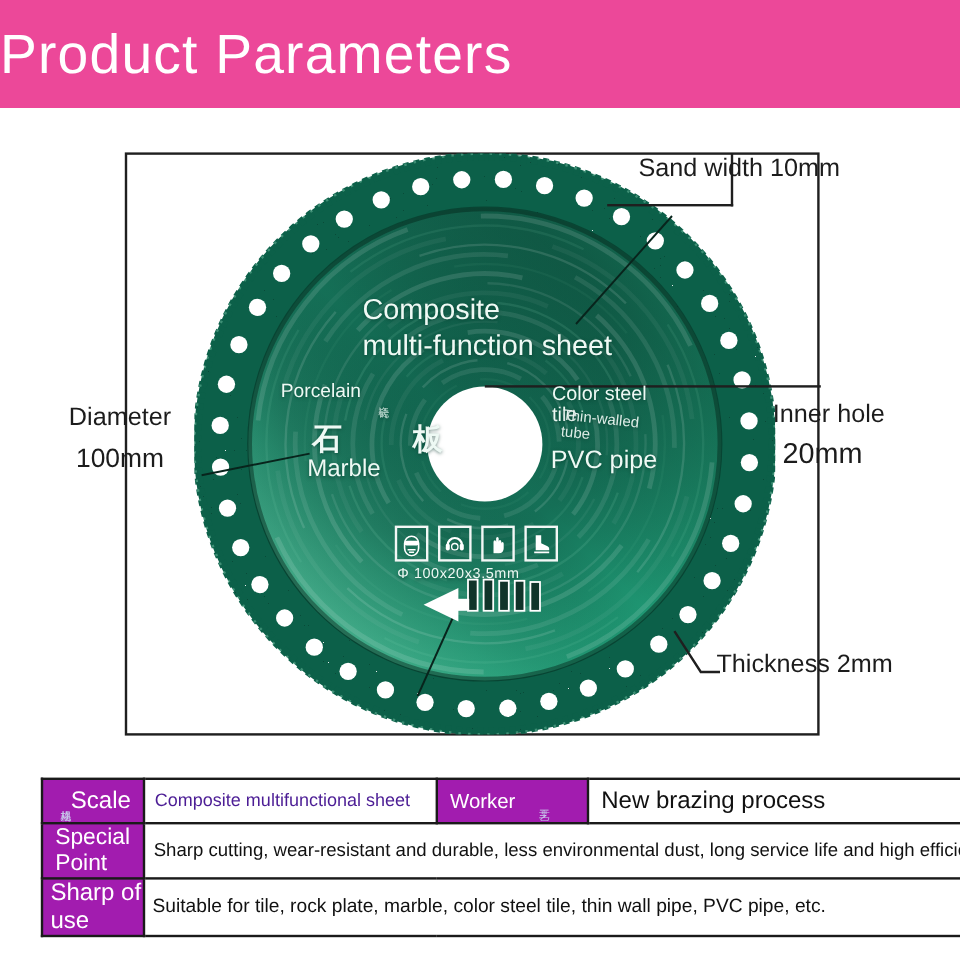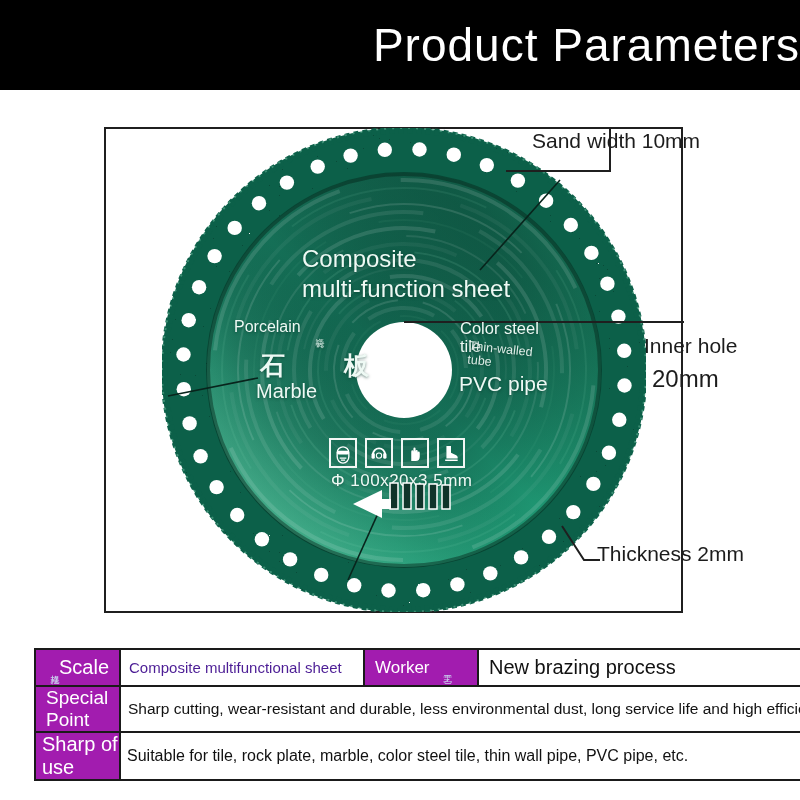--- a/index.html
+++ b/index.html
@@ -1,21 +1,21 @@
 <!DOCTYPE html>
 <html><head>
 <meta charset="utf-8">
 <style>
   html,body{margin:0;padding:0;}
   body{width:800px;height:800px;background:#ffffff;font-family:"Liberation Sans",sans-serif;overflow:hidden;}
   .stage{position:relative;width:800px;height:800px;background:#fff;}
 
   
-  .header{position:absolute;left:0;top:0;width:800px;height:90px;background:#000000;
-          display:flex;align-items:center;justify-content:flex-end;}
+  .header{position:absolute;left:0;top:0;width:800px;height:90px;background:#ec4899;
+          display:flex;align-items:center;justify-content:flex-start;}
   .header h1{margin:0;color:#fff;font-size:46px;font-weight:500;letter-spacing:1px;}
 
   
   .disc-box{position:absolute;left:104px;top:127px;width:579px;height:486px;border:2px solid #1f1f1f;box-sizing:border-box;}
 
   .disc-svg{position:absolute;left:162px;top:128px;width:484px;height:484px;}
 
   
   .line{position:absolute;background:#1f1f1f;}
   .thickness-leader{position:absolute;left:558px;top:522px;}
@@ -34,42 +34,42 @@
   
   .ondisc{position:absolute;color:#eef9f4;text-shadow:0 1px 3px rgba(0,50,38,.55);}
   .disc-title{left:302px;top:244px;font-size:24px;line-height:30px;font-weight:400;}
   .porcelain{left:234px;top:318px;font-size:16px;}
   .deco-cn-left{left:313px;top:331px;font-size:9px;writing-mode:vertical-rl;opacity:.75;letter-spacing:1px;}
   .shiban{left:260px;top:349px;font-size:25px;font-weight:bold;letter-spacing:26px;}
   .marble{left:256px;top:380px;font-size:20px;}
   .colorsteel{left:460px;top:319px;font-size:16.5px;line-height:18px;width:92px;}
   .thinwalled{left:468px;top:342px;font-size:12.5px;line-height:14px;width:66px;transform:rotate(6deg);opacity:.92;}
   .pvc{left:459px;top:372px;font-size:21px;}
-  .spec{left:331px;top:471px;font-size:17px;letter-spacing:.5px;}
+  .spec{left:331px;top:471px;font-size:12px;letter-spacing:.5px;}
 
   .icons-row{position:absolute;left:329px;top:438px;display:flex;}
   .icon-box{width:28px;height:30px;border:2px solid #f2f7f5;box-sizing:border-box;margin-right:8px;
             display:flex;align-items:center;justify-content:center;background:rgba(6,60,45,.15);}
   .icon-box svg{width:20px;height:21px;}
 
   .arrow-svg{position:absolute;left:350px;top:480px;}
 
   
   .spec-table{position:absolute;left:34px;top:648px;width:730px;border:2px solid #1a1a1a;border-collapse:collapse;box-sizing:border-box;}
   .spec-table td{border:2px solid #1a1a1a;padding:0;vertical-align:middle;box-sizing:border-box;}
   .cell-h{background:#a21caf;color:#fff;}
   .row1{height:37px;}
   .row2{height:42px;}
   .row3{height:41px;}
   .c-scale{width:131px;}
   .c-scale .wrap{display:flex;align-items:center;justify-content:flex-end;padding:0 10px 0 14px;}
   .c-scale .label{font-size:20px;}
   .vcn{writing-mode:vertical-rl;font-size:9px;color:#cfeaf6;opacity:.85;margin-right:auto;line-height:9px;}
   .c-compsheet{width:244px;font-size:15px;color:#4c1d95;padding-left:8px!important;}
-  .c-worker{width:114px;}
+  .c-worker{width:126px;}
   .c-worker .wrap{display:flex;align-items:center;padding:0 12px 0 10px;}
   .c-worker .label{font-size:17px;margin-right:auto;}
   .c-brazing{font-size:20px;color:#111;padding-left:10px!important;}
   .c-special{font-size:19px;word-spacing:14px;padding-left:10px!important;}
   .c-sharp{font-size:15.5px;color:#111;padding-left:7px!important;white-space:nowrap;overflow:visible;}
   .c-scope{font-size:20px;padding-left:6px!important;}
   .c-suitable{font-size:16px;color:#111;padding-left:6px!important;white-space:nowrap;}
 </style>
 </head>
 <body>
@@ -205,20 +205,24 @@
   </svg>
 
   <div class="line" style="left:609px;top:128px;width:2px;height:44px;"></div>
   <div class="line" style="left:506px;top:170px;width:105px;height:2px;"></div>
   <div class="line" style="left:404px;top:321px;width:280px;height:2px;"></div>
   <svg class="thickness-leader" width="50" height="45">
     <polyline points="4,4 26,38 42,38" fill="none" stroke="#1f1f1f" stroke-width="2"></polyline>
   </svg>
 
   <div class="dim sand-label">Sand width 10mm</div>
+  <div class="dim diameter-label">
+    <div class="l1">Diameter</div>
+    <div class="l2">100mm</div>
+  </div>
   <div class="dim inner-label">
     <div class="l1">Inner hole</div>
     <div class="l2">20mm</div>
   </div>
   <div class="dim thickness-label">Thickness 2mm</div>
 
   <div class="ondisc disc-title">
     <div>Composite</div>
     <div>multi-function sheet</div>
   </div>

